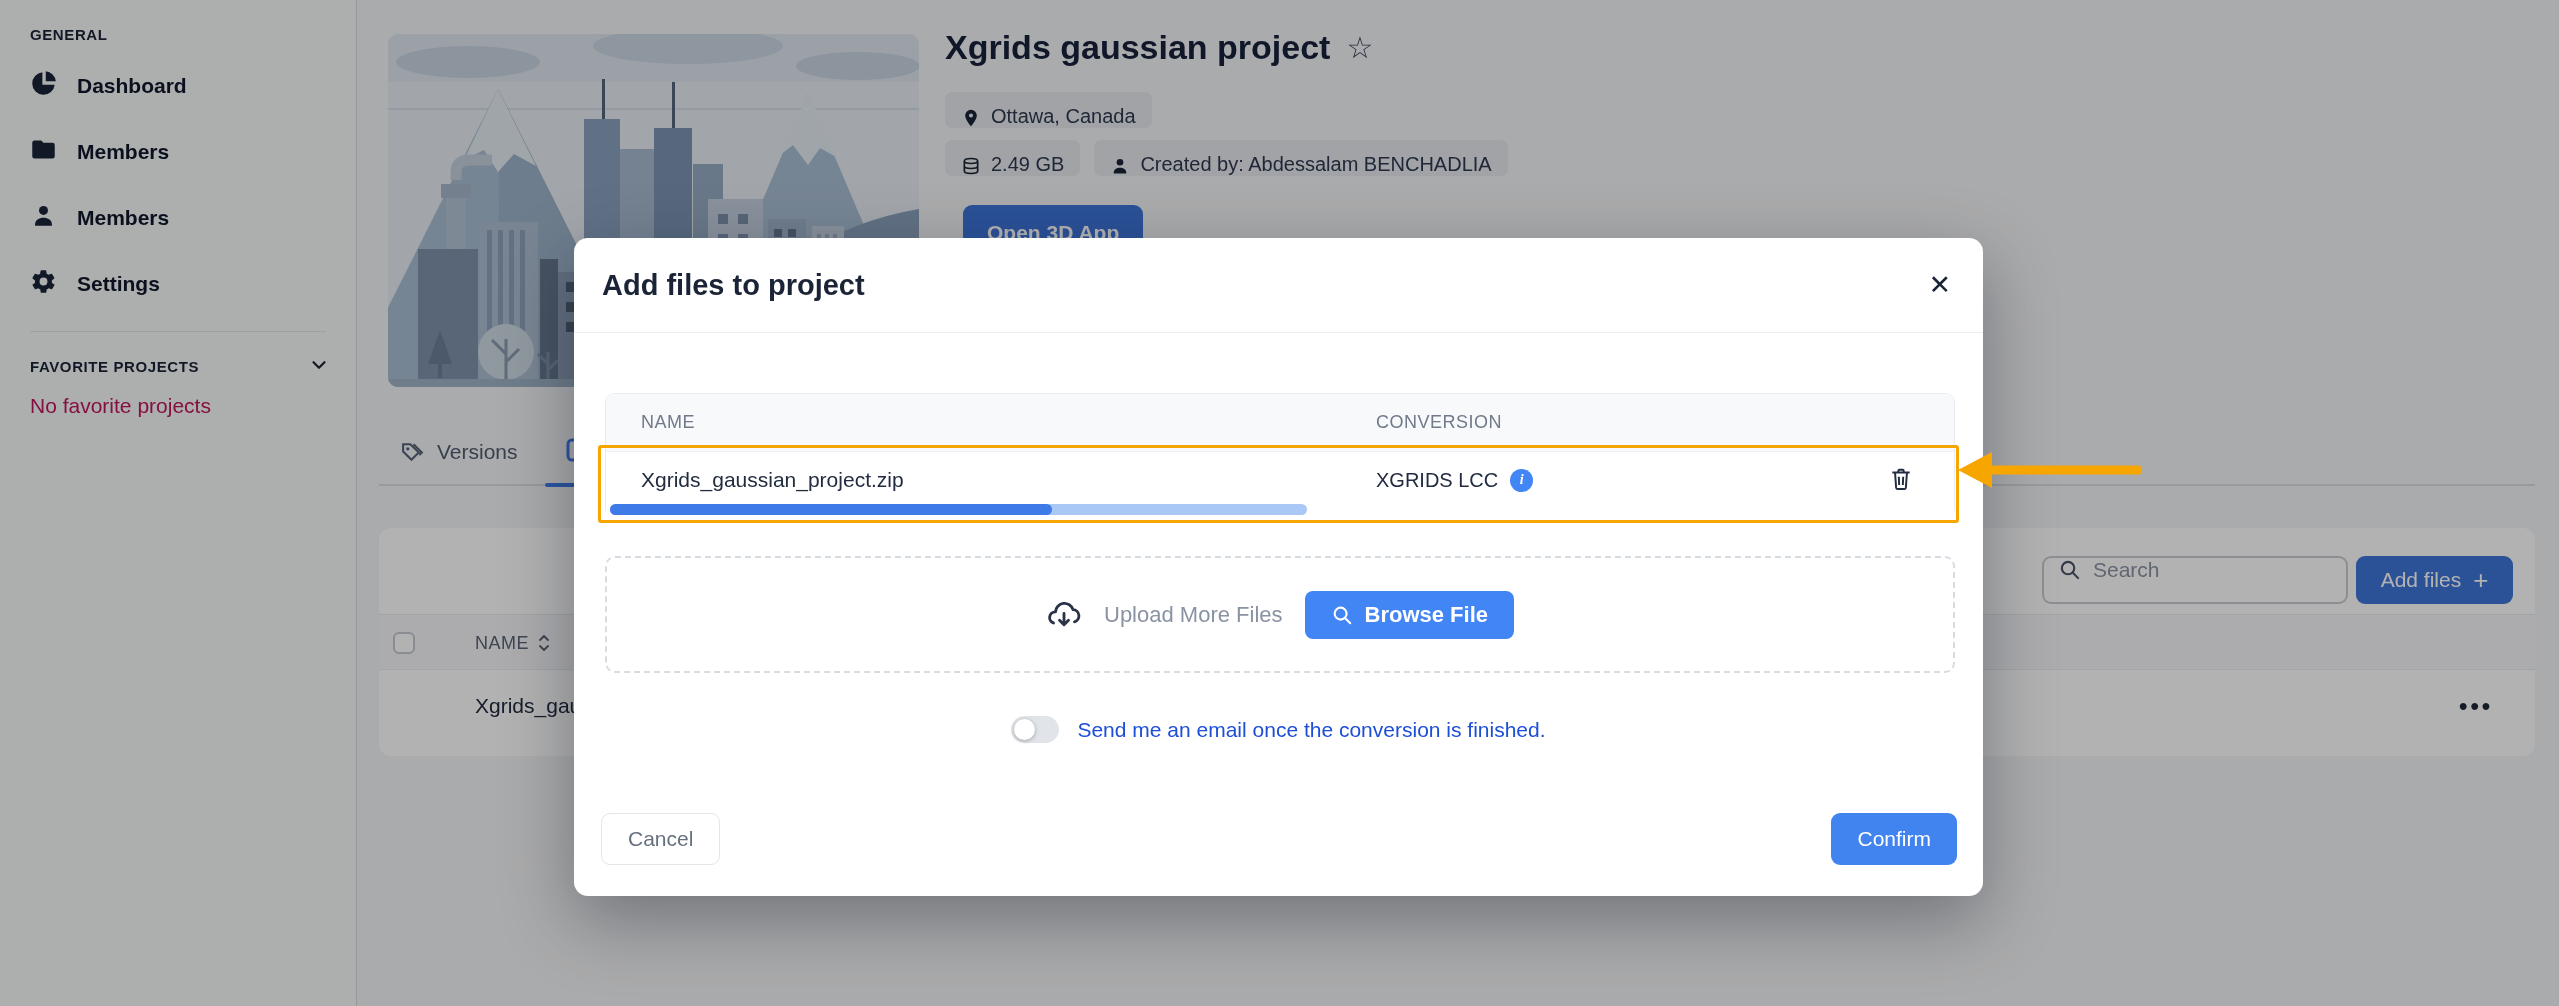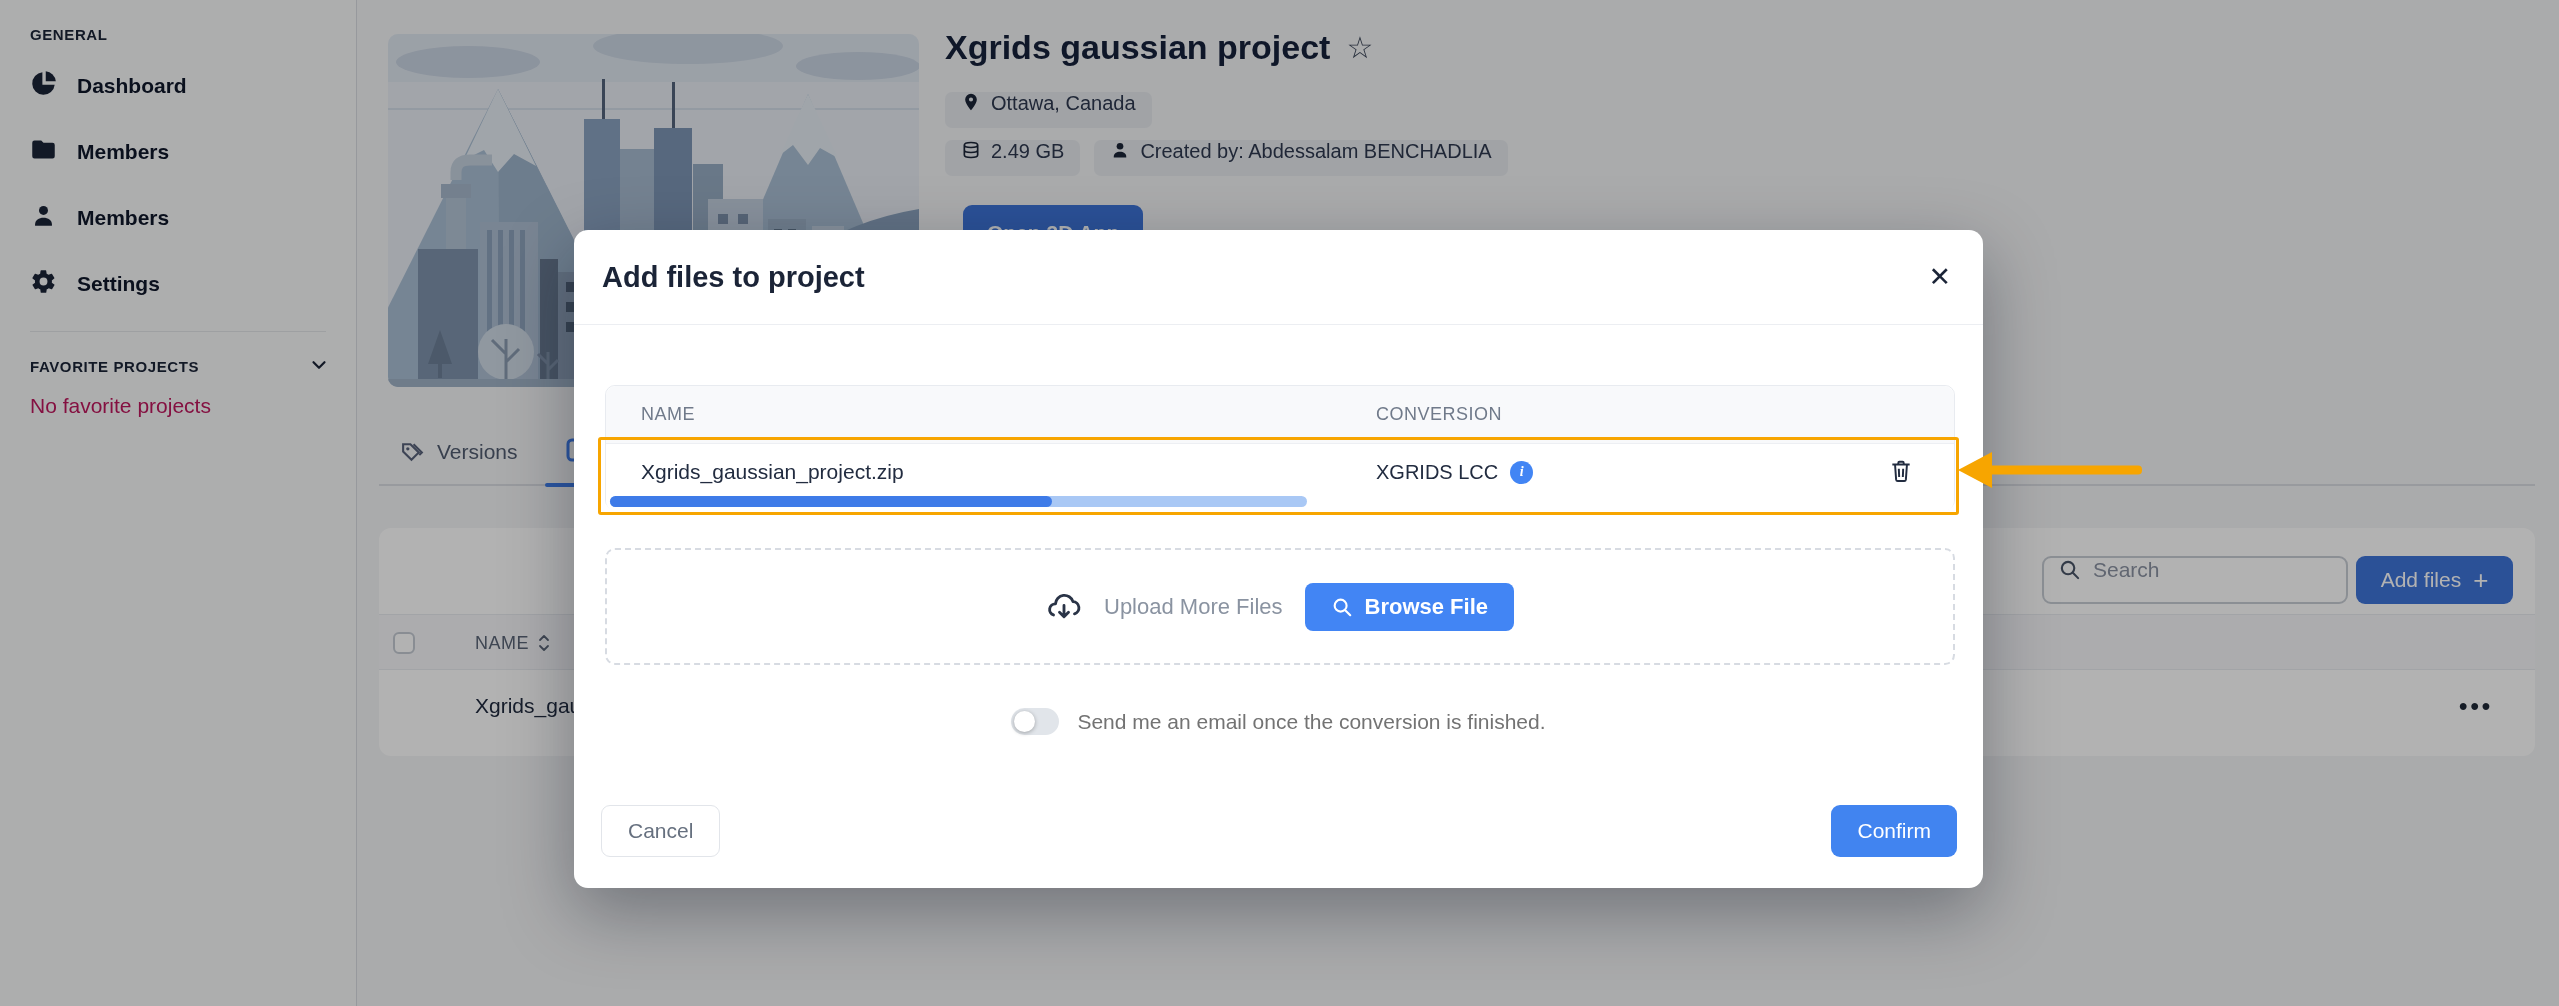--- a/index.html
+++ b/index.html
@@ -21,21 +21,21 @@
   .sb-divider { height:1px; background:#e2e5e9; margin:14px 30px 0 30px; }
   .sb-fav-head { height:52px; margin-top:8px; display:flex; align-items:center; justify-content:space-between;
                  padding:0 26px 0 30px; font-size:15px; font-weight:bold; letter-spacing:.6px; color:#1b2437; }
   .sb-fav-empty { margin:2px 0 0 30px; font-size:21px; color:#be185d; }
 
   .main { position:absolute; left:357px; top:0; right:0; bottom:0; }
   .hero { position:absolute; left:31px; top:34px; width:531px; height:353px; border-radius:10px; overflow:hidden; }
   .titlebar { position:absolute; left:588px; top:28px; display:flex; align-items:center; gap:16px; }
   .title { font-size:34px; font-weight:bold; color:#16223c; }
   .star { font-size:30px; color:#3c4759; cursor:pointer; line-height:1; }
-  .pill { display:inline-flex; align-items:flex-start; gap:10px; height:36px; padding:0 16px;
+  .pill { display:inline-flex; align-items:flex-end; gap:10px; height:36px; padding:0 16px;
           background:#e7eaee; border-radius:7px; font-size:20px; color:#2e3950; }
   .pill svg { width:20px; height:20px; }
   .badge-loc { position:absolute; left:588px; top:92px; }
   .badge-row { position:absolute; left:588px; top:140px; display:flex; gap:14px; }
   .open3d { position:absolute; left:606px; top:205px; height:55px; padding:0 24px; border:none;
             background:#3e74d9; color:#fff; font-size:21px; font-weight:600; border-radius:9px;
             font-family:inherit; cursor:pointer; }
   .tab-versions { position:absolute; left:43px; top:430px; height:44px; display:flex; align-items:center; gap:12px;
                   font-size:21px; color:#515c70; cursor:pointer; }
   .tab-versions svg { width:25px; height:25px; }
@@ -62,21 +62,21 @@
                  font-size:18px; letter-spacing:.5px; color:#5b6577; cursor:pointer; }
   .bg-row-name { position:absolute; left:96px; top:142px; height:72px; display:flex; align-items:center;
                  font-size:21px; color:#212b3f; white-space:nowrap; }
   .kebab { position:absolute; left:2080px; top:142px; height:72px; display:flex; align-items:center;
            font-size:24px; font-weight:bold; letter-spacing:3px; color:#1f2937; cursor:pointer; }
 
   
   .overlay { position:absolute; inset:0; background:rgba(0,0,0,.30); z-index:10; }
 
   
-  .modal { position:absolute; left:574px; top:230px; width:1409px; height:658px; background:#fff;
+  .modal { position:absolute; left:574px; top:238px; width:1409px; height:658px; background:#fff;
            border-radius:14px; z-index:20; box-shadow:0 24px 70px rgba(10,15,30,.35); }
   .modal-head { height:95px; display:flex; align-items:center; justify-content:space-between;
                 padding:0 28px; border-bottom:1px solid #eceef2; }
   .modal-title { font-size:29px; font-weight:600; color:#1b2437; }
   .modal-close { font-size:27px; color:#1b2437; cursor:pointer; background:none; border:none;
                  font-family:inherit; line-height:1; padding:4px; }
   .mtable { position:absolute; left:31px; top:155px; width:1350px; height:125px;
             border:1px solid #e8ebf0; border-radius:10px; }
   .mthead { position:absolute; left:0; top:0; right:0; height:58px; background:#f8f9fb;
             border-bottom:1px solid #edeff3; border-radius:10px 10px 0 0; display:flex; align-items:center; }
@@ -102,21 +102,21 @@
                 justify-content:center; gap:22px; }
   .upload-hint { font-size:22px; color:#8a93a1; }
   .browse-btn { height:48px; padding:0 26px; background:#4285f4; color:#fff; border:none; border-radius:8px;
                 font-size:22px; font-weight:600; font-family:inherit; display:flex; align-items:center;
                 gap:12px; cursor:pointer; }
   .toggle-row { position:absolute; left:0; right:0; top:478px; display:flex; align-items:center;
                 justify-content:center; gap:18px; }
   .toggle { width:48px; height:27px; background:#e1e5ea; border-radius:14px; position:relative; cursor:pointer; }
   .toggle-knob { position:absolute; left:3px; top:3px; width:21px; height:21px; background:#fff; border-radius:50%;
                  box-shadow:0 1px 4px rgba(0,0,0,.3); }
-  .toggle-label { font-size:21px; color:#737373; }
+  .toggle-label { font-size:21px; color:#1d4ed8; }
   .btn-cancel { position:absolute; left:27px; top:575px; height:52px; padding:0 26px; background:#fff;
                 border:1px solid #e2e5ea; border-radius:9px; font-size:21px; color:#66707f;
                 font-family:inherit; cursor:pointer; }
   .btn-confirm { position:absolute; right:26px; top:575px; height:52px; padding:0 26px; background:#4184f0;
                  border:none; border-radius:9px; font-size:21px; color:#fff; font-family:inherit; cursor:pointer; }
 
   
   .annot-arrow { position:absolute; left:1956px; top:448px; z-index:30; pointer-events:none; }
 </style>
 </head>

